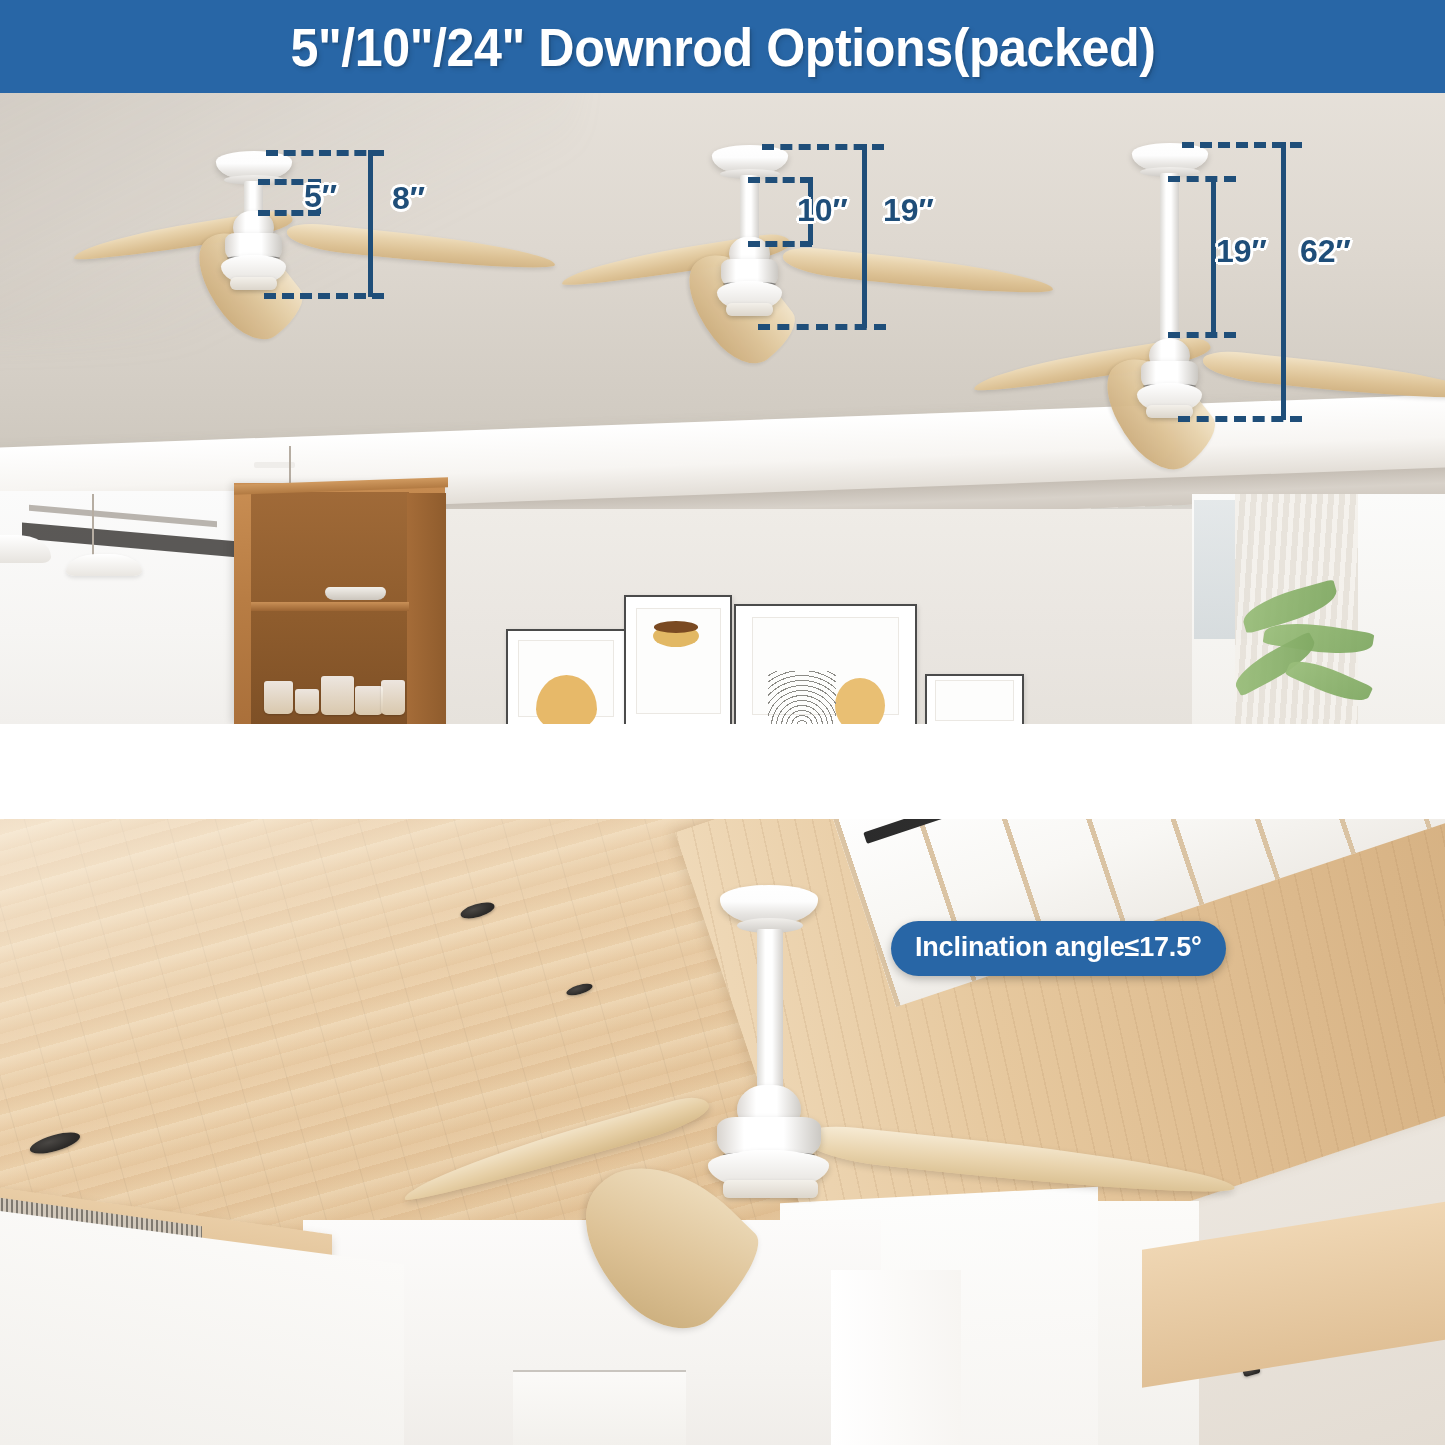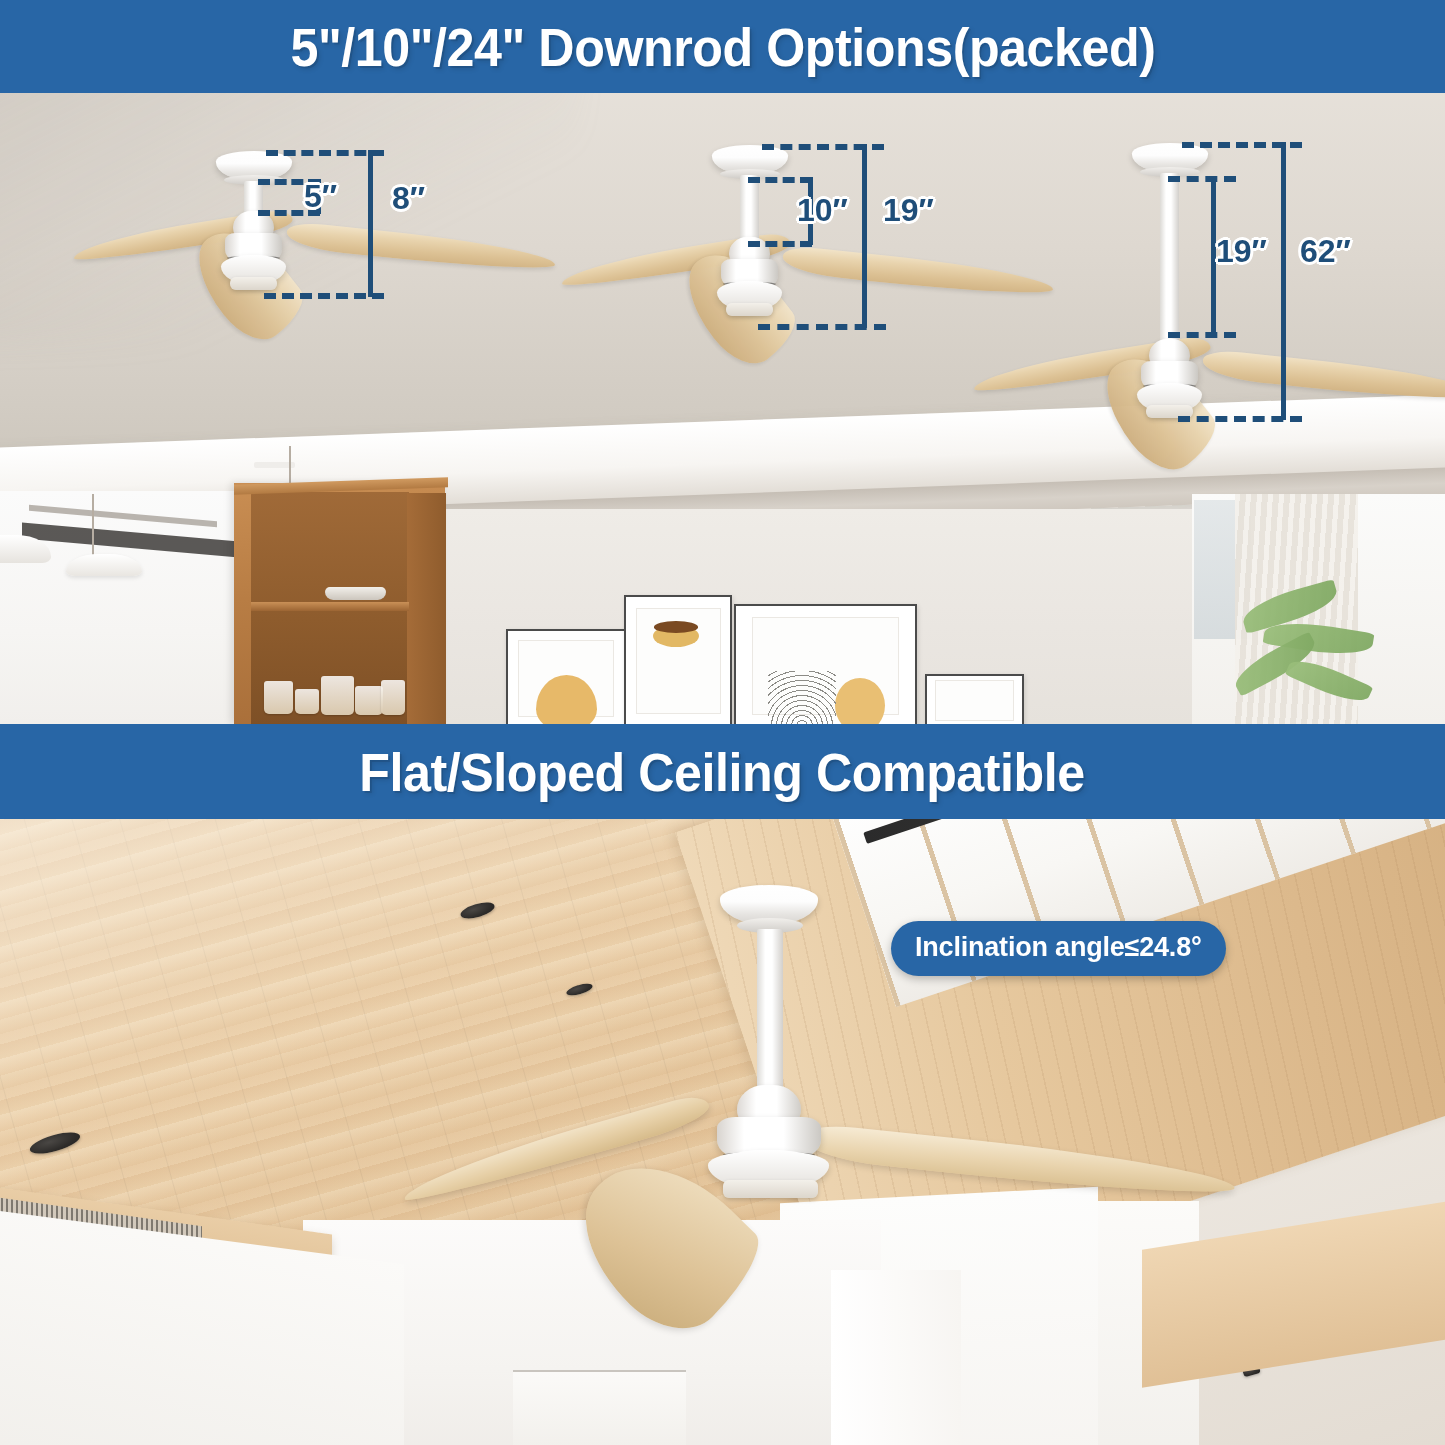--- a/index.html
+++ b/index.html
@@ -518,23 +518,20 @@
 
   <div class="dash-h" style="left:1182px;top:142px;width:120px;"></div>
   <div class="dash-h" style="left:1178px;top:416px;width:124px;"></div>
   <div class="dash-h" style="left:1168px;top:176px;width:68px;"></div>
   <div class="dash-h" style="left:1168px;top:332px;width:68px;"></div>
   <div class="solid-v" style="left:1211px;top:176px;height:160px;"></div>
   <div class="solid-v" style="left:1281px;top:142px;height:278px;"></div>
   <div class="dim-label" style="left:1216px;top:233px;font-size:32px;">19″</div>
   <div class="dim-label" style="left:1300px;top:233px;font-size:32px;">62″</div>
 
-  <div class="banner" id="banner-mid">
-    <div class="banner-text">Flat/Sloped Ceiling Compatible</div>
-  </div>
 
   <div id="scene-bottom">
 
     <div id="wood-ceiling"></div>
     <div id="wood-shade-overlay"></div>
 
     <div class="recessed-light" style="left:31.8%;top:13.5%;width:2.4%;height:2.0%;transform:rotate(-16deg);"></div>
     <div class="recessed-light" style="left:39.2%;top:26.5%;width:1.9%;height:1.5%;transform:rotate(-16deg);"></div>
     <div class="recessed-light" style="left:64.3%;top:20.0%;width:1.7%;height:1.6%;transform:rotate(-16deg);"></div>
     <div class="recessed-light" style="left:61.0%;top:47.0%;width:1.6%;height:1.4%;transform:rotate(-16deg);"></div>
@@ -573,15 +570,15 @@
       <div class="downrod" style="position:absolute;left:52.4%;top:17.6%;width:1.8%;height:26%;"></div>
       <div class="motor-neck" style="position:absolute;left:51.0%;top:42.5%;width:4.4%;height:6.5%;"></div>
       <div class="motor-body" style="position:absolute;left:49.6%;top:47.6%;width:7.2%;height:6.8%;"></div>
       <div class="motor-line" style="position:absolute;left:50.0%;top:53.2%;width:6.4%;height:0.9%;"></div>
       <div class="hub" style="position:absolute;left:49.0%;top:52.8%;width:8.4%;height:6.4%;"></div>
       <div class="hub-plate" style="position:absolute;left:50.0%;top:57.6%;width:6.6%;height:3.0%;"></div>
     </div>
 
   </div>
 
-  <div id="badge-inclination">Inclination angle≤24.8°</div>
+  <div id="badge-inclination">Inclination angle≤17.5°</div>
 
 </div>
 
 </body></html>

